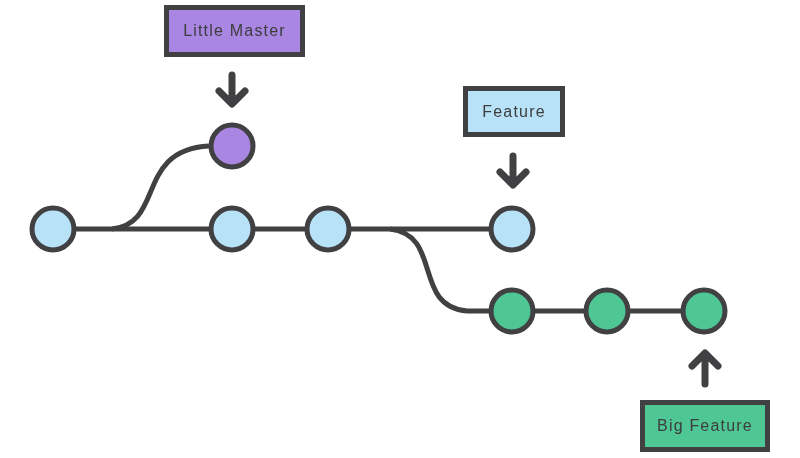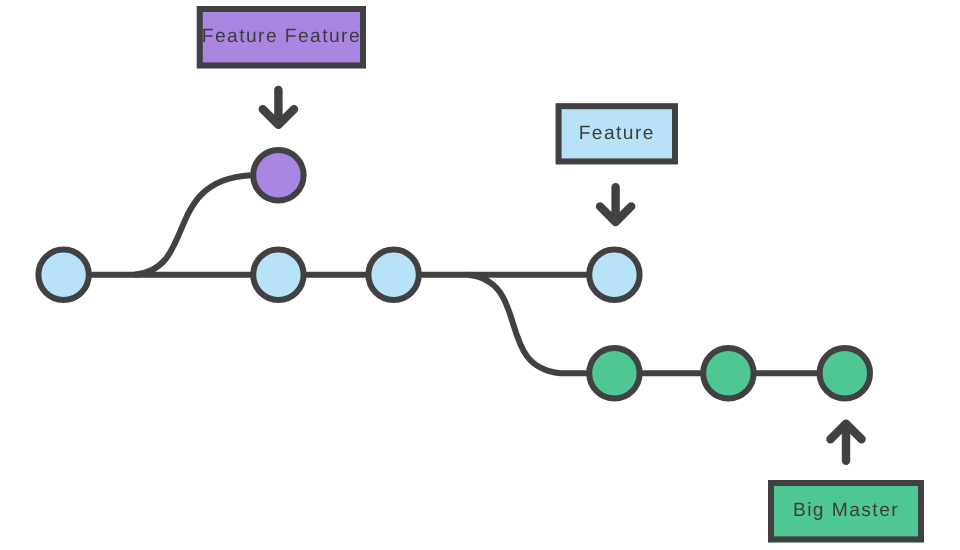--- a/index.html
+++ b/index.html
@@ -86,24 +86,24 @@
     <circle class="node fill-big" cx="512" cy="311" r="21"></circle>
     <circle class="node fill-big" cx="607" cy="311" r="21"></circle>
     <circle class="node fill-big" cx="704" cy="311" r="21"></circle>
 
     <path class="arrow" d="M 232 75 V 98 M 219 91 L 232 104 L 245 91"></path>
     <path class="arrow" d="M 513 156 V 179 M 500 172 L 513 185 L 526 172"></path>
     <path class="arrow" d="M 705 384 V 361 M 692 366 L 705 353 L 718 366"></path>
   </svg>
 
   <div class="label-box label-little">
-    <span>Feature Feature</span>
+    <span>Little Master</span>
   </div>
 
   <div class="label-box label-master">
     <span>Feature</span>
   </div>
 
   <div class="label-box label-big">
-    <span>Big Master</span>
+    <span>Big Feature</span>
   </div>
 
 </div>
 
 </body></html>

